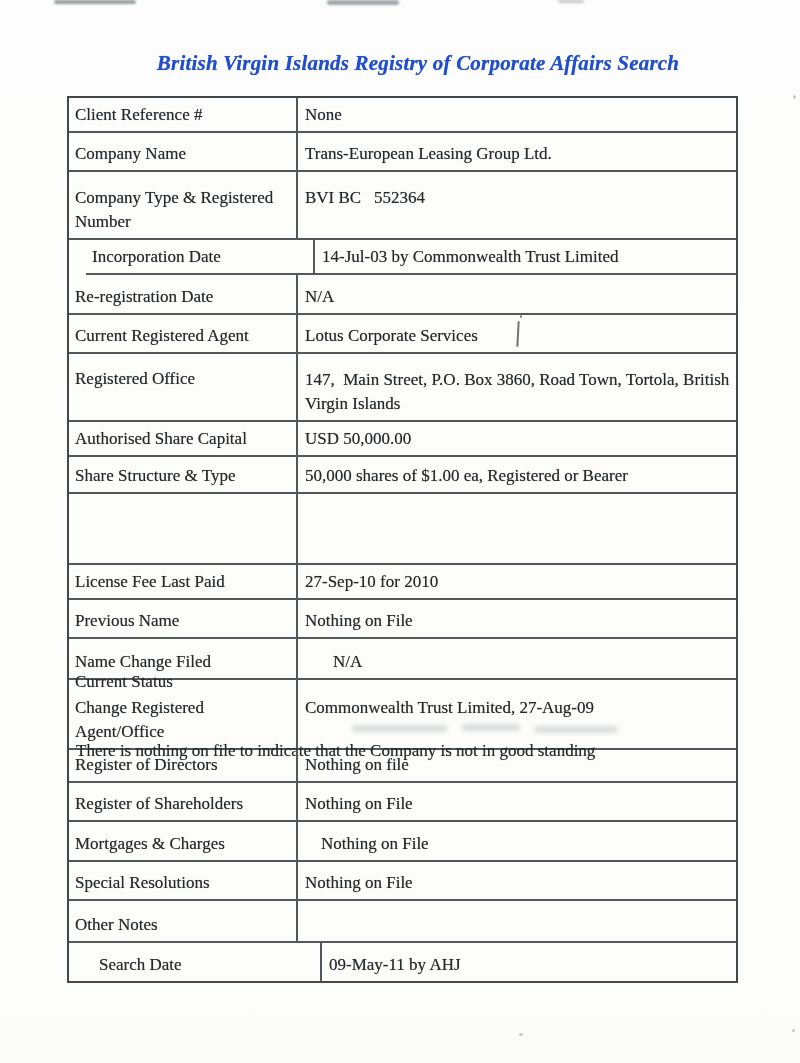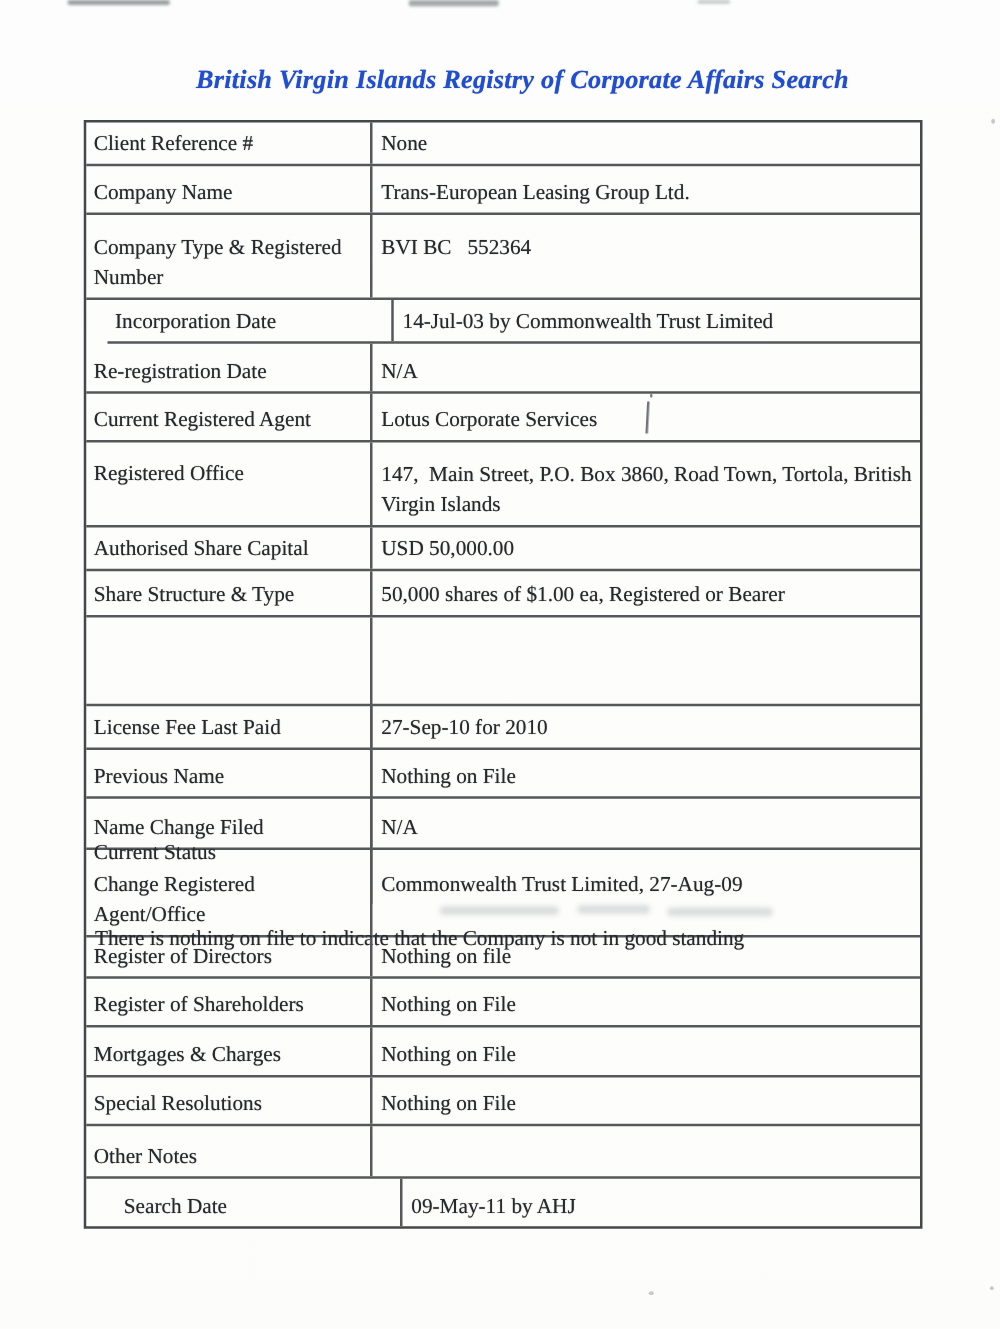--- a/index.html
+++ b/index.html
@@ -33,25 +33,25 @@
   .row:nth-child(3)  { height:68px; }
   .row:nth-child(4)  { height:35px;margin-left:17px; }
   .row:nth-child(5)  { height:40px; }
   .row:nth-child(6)  { height:39px; }
   .row:nth-child(7)  { height:68px; }
   .row:nth-child(8)  { height:35px; }
   .row:nth-child(9)  { height:37px; }
   .row:nth-child(10) { height:71px;flex-direction:column; }
   .row:nth-child(11) { height:35px; }
   .row:nth-child(12) { height:39px; }
-  .row:nth-child(13) { height:41px; }
+  .row:nth-child(13) { height:41px;gap:28px; }
   .row:nth-child(14) { height:70px; }
   .row:nth-child(15) { height:33px; }
   .row:nth-child(16) { height:39px; }
-  .row:nth-child(17) { height:40px; }
+  .row:nth-child(17) { height:40px;gap:16px; }
   .row:nth-child(18) { height:39px; }
   .row:nth-child(19) { height:42px; }
   .row:nth-child(20) { height:38px;margin-left:24px; }
   .cell {
     display:flex; align-items:flex-end; box-sizing:border-box;
     padding:16px 4px 4px 6px;
     font-size:17px; line-height:1.4;
     white-space:pre-wrap;
     text-shadow:0 0 0.8px rgba(35,38,40,0.55);
   }

